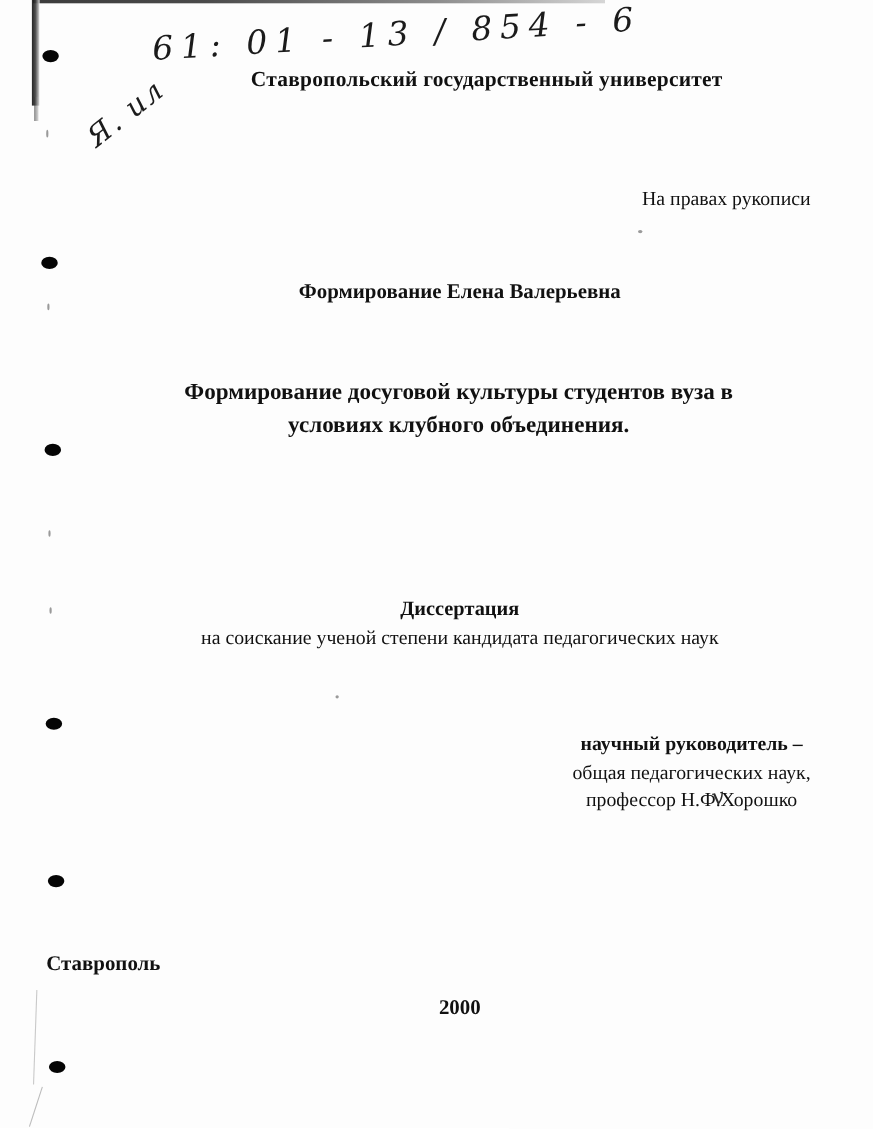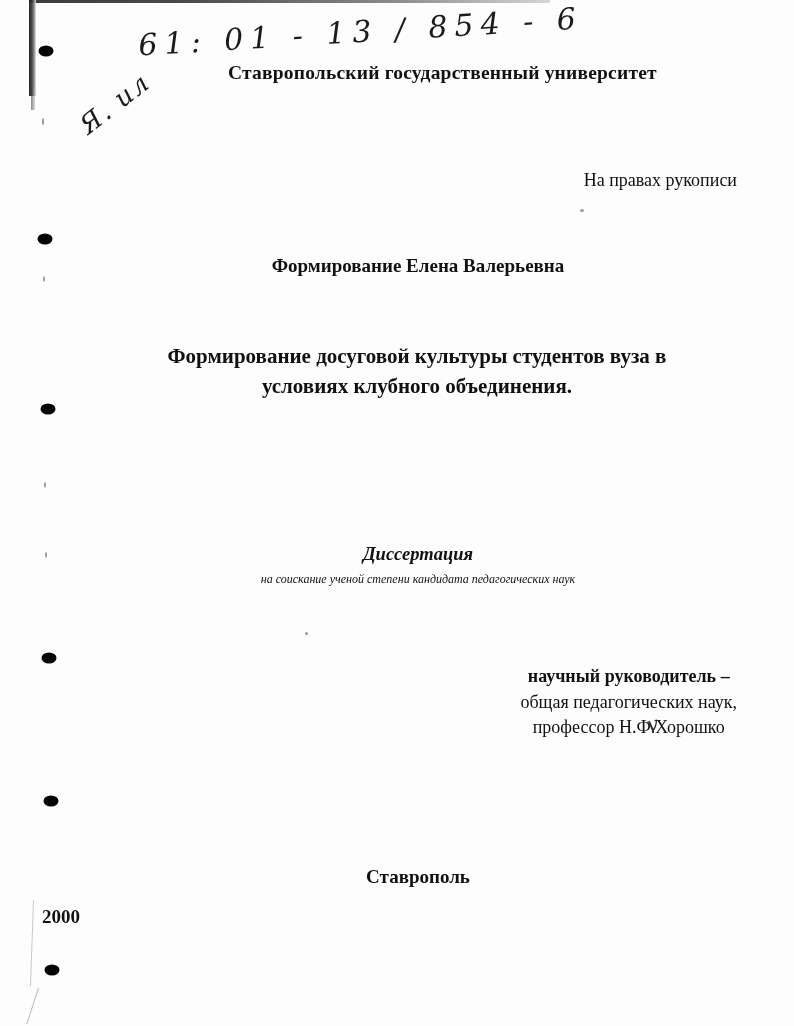--- a/index.html
+++ b/index.html
@@ -133,46 +133,44 @@
     left: 0; right: 0; top: 456px;
     text-align: center;
     font-size: 18px;
     padding-left: 42px;
   }
   #specialty-line .code { font-weight: bold; }
   #work-type-block {
     left: 0; right: 0; top: 542px;
     text-align: center;
     padding-left: 42px;
-    font-style: italic;
   }
   #work-type-block .kind {
     font-size: 18.5px; font-weight: bold;
     line-height: 25px;
   }
   #work-type-block .degree {
-    font-size: 12px;
+    font-size: 18px;
     line-height: 25px;
   }
   #supervisor-block {
     right: 57px; top: 664px;
     text-align: center;
     font-size: 18px;
     line-height: 25.5px;
   }
   #supervisor-block .role { font-weight: bold; }
   #city-name {
     left: 0; right: 0; top: 866px;
-    text-align: center;
     font-size: 19px; font-weight: bold;
     padding-left: 42px;
   }
   #year-value {
     left: 0; right: 0; top: 906px;
-    text-align: left;
+    text-align: center;
     font-size: 19px; font-weight: bold;
     padding-left: 42px;
   }
 </style>
 </head>
 <body>
 
 <div id="page">
 
   <div class="scan-top-edge"></div>

